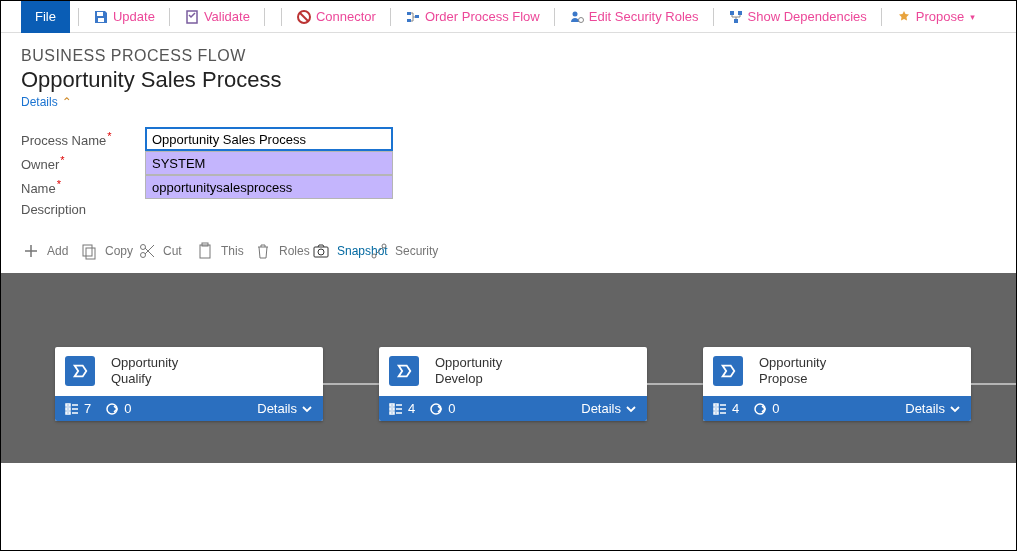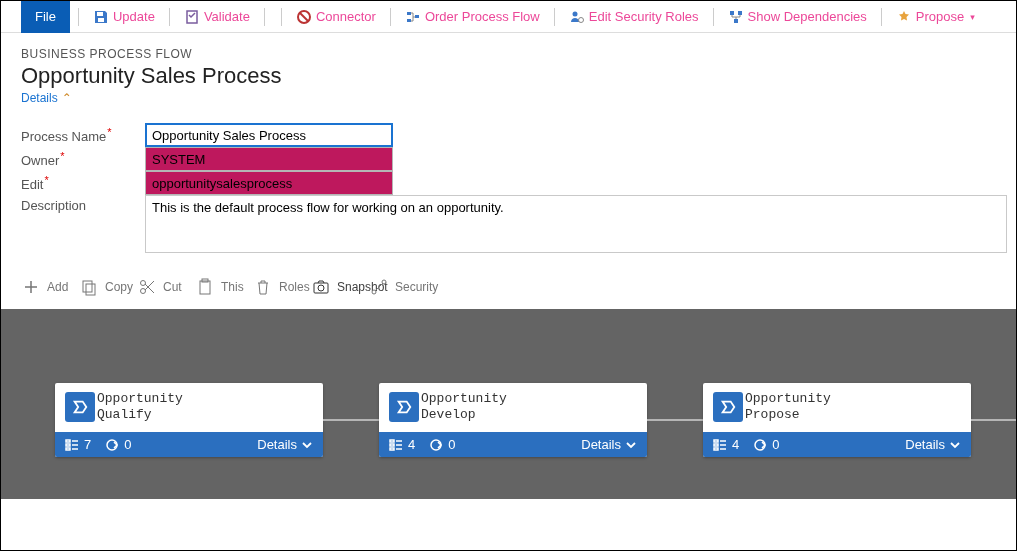--- a/index.html
+++ b/index.html
@@ -6,44 +6,44 @@
     body { font-family: "Segoe UI", Tahoma, sans-serif; font-size: 13px; color: #333; background: #fff; width: 1017px; height: 551px; overflow: hidden; border: 1px solid #000; }
     
     .toolbar { height: 32px; background: #fff; border-bottom: 1px solid #ddd; display: flex; align-items: center; padding: 0 20px; }
     .file-btn { background: #0a5db5; color: #fff; padding: 5px 14px; font-size: 13px; height: 32px; display: flex; align-items: center; }
     .tb-sep { width: 1px; height: 18px; background: #ccc; margin: 0 8px; }
     .tb-item { display: flex; align-items: center; gap: 4px; padding: 2px 6px; font-size: 13px; color: #ec4899; cursor: pointer; }
     .tb-icon { width: 16px; height: 16px; display: flex; align-items: center; justify-content: center; }
     .tb-icon svg { width: 16px; height: 16px; }
     
     .header-area { padding: 14px 20px 6px 20px; }
-    .bpf-label { font-size: 12px; color: #555; letter-spacing: 0.5px; }
+    .bpf-label { font-size: 16px; color: #555; letter-spacing: 0.5px; }
     .page-title { font-size: 22px; color: #222; font-weight: 400; margin-top: 2px; }
     .details-link { font-size: 12px; color: #1a73d1; cursor: pointer; display: inline-flex; align-items: center; gap: 4px; margin-top: 2px; }
     
     .form-area { padding: 12px 20px 18px 20px; display: flex; gap: 40px; }
     .form-col { display: flex; flex-direction: column; }
     .form-row { display: flex; align-items: flex-start; }
     .form-label { width: 124px; font-size: 13px; color: #555; padding-top: 3px; }
     .req { color: #d00; font-size: 11px; vertical-align: super; margin-left: 1px; }
     .form-input { width: 248px; height: 24px; border: 1px solid #b5b5b5; background: #fff; padding: 2px 6px; font-size: 13px; font-family: inherit; }
     .form-input.focused { border: 1px solid #1a73d1; box-shadow: 0 0 0 1px #1a73d1 inset; }
-    .form-input.ro { background: #be185d; }
+    .form-input.ro { background: #c4b5fd; }
     .form-textarea { width: 862px; height: 58px; border: 1px solid #c9c9c9; padding: 4px 6px; font-size: 13px; font-family: inherit; resize: none; }
     
     .editor-toolbar { display: flex; gap: 0; padding: 6px 20px 12px 20px; }
     .ed-item { display: flex; flex-direction: row; align-items: center; gap: 6px; width: 58px; color: #767676; font-size: 12px; cursor: pointer; }
-    .ed-item.active { color: #404040; }
+    .ed-item.active { color: #0369a1; }
     .ed-icon { width: 20px; height: 20px; display: flex; align-items: center; justify-content: center; }
     .ed-icon svg { width: 20px; height: 20px; stroke: currentColor; }
     
     .canvas { background: #646464; height: 190px; position: relative; padding-top: 74px; }
     .stage-row { display: flex; align-items: center; padding-left: 54px; }
     .stage-card { width: 268px; background: #fff; border-radius: 2px; overflow: hidden; box-shadow: 0 1px 3px rgba(0,0,0,0.3); }
-    .stage-top { display: flex; align-items: center; gap: 2px; padding: 8px 10px 10px 10px; font-family: Liberation Mono, monospace; }
+    .stage-top { display: flex; align-items: center; gap: 16px; padding: 8px 10px 10px 10px; }
     .stage-icon { width: 30px; height: 30px; background: #2b6fbf; border-radius: 3px; display: flex; align-items: center; justify-content: center; }
     .stage-icon svg { width: 18px; height: 18px; stroke: #fff; fill: none; stroke-width: 2; }
     .stage-name { font-size: 13px; color: #333; line-height: 1.2; }
     .stage-bottom { background: #2b6fbf; color: #fff; display: flex; align-items: center; padding: 5px 10px; font-size: 13px; gap: 14px; }
     .stage-stat { display: flex; align-items: center; gap: 5px; }
     .stage-stat svg { width: 14px; height: 14px; stroke: #fff; fill: none; stroke-width: 1.5; }
     .stage-details { margin-left: auto; display: flex; align-items: center; gap: 4px; cursor: pointer; }
     .connector { width: 56px; height: 2px; background: #b5b5b5; }
     .connector-end { flex: 1; min-width: 20px; height: 2px; background: #b5b5b5; }
   </style>
@@ -146,26 +146,25 @@
   <div class="form-col">
     <div class="form-row">
       <div class="form-label"><span>Process Name</span><span class="req">*</span></div>
       <input class="form-input focused" value="Opportunity Sales Process" style="">
     </div>
     <div class="form-row">
       <div class="form-label"><span>Owner</span><span class="req">*</span></div>
       <input class="form-input ro" readonly="" value="SYSTEM" style="">
     </div>
     <div class="form-row">
-      <div class="form-label"><span>Edit</span><span class="req">*</span></div>
+      <div class="form-label"><span>Name</span><span class="req">*</span></div>
       <input class="form-input ro" readonly="" value="opportunitysalesprocess" style="">
     </div>
     <div class="form-row">
       <div class="form-label">Description</div>
-      <textarea class="form-textarea" style="">This is the default process flow for working on an opportunity.</textarea>
     </div>
   </div>
 
 </div>
 
 <div class="editor-toolbar">
   <div class="ed-item">
     <div class="ed-icon">
         <svg viewBox="0 0 20 20">
           <path d="M10 4v12M4 10h12" stroke-width="1.5" fill="none"></path>

